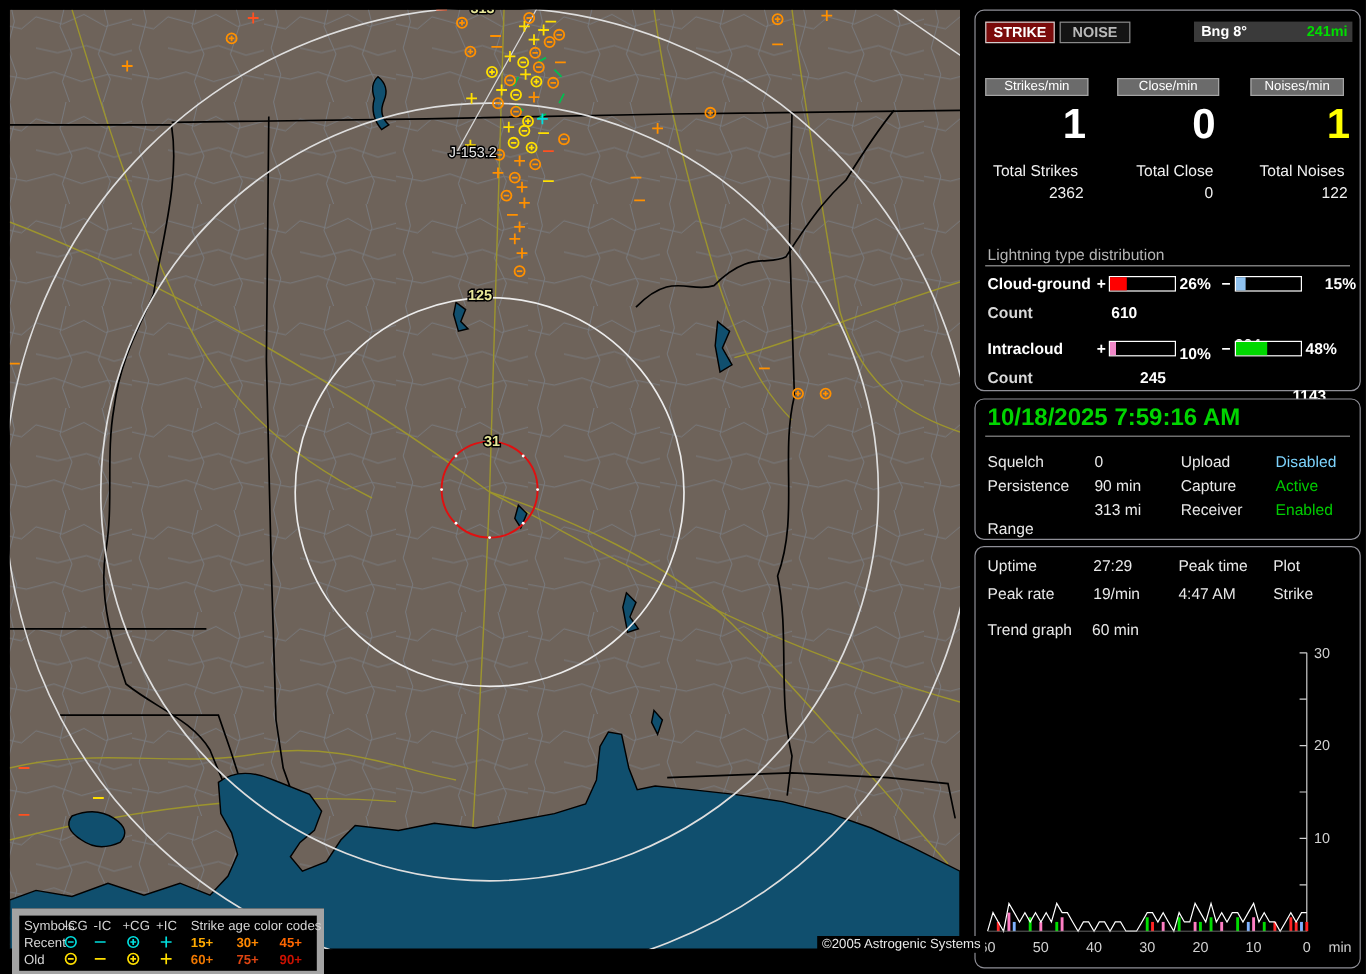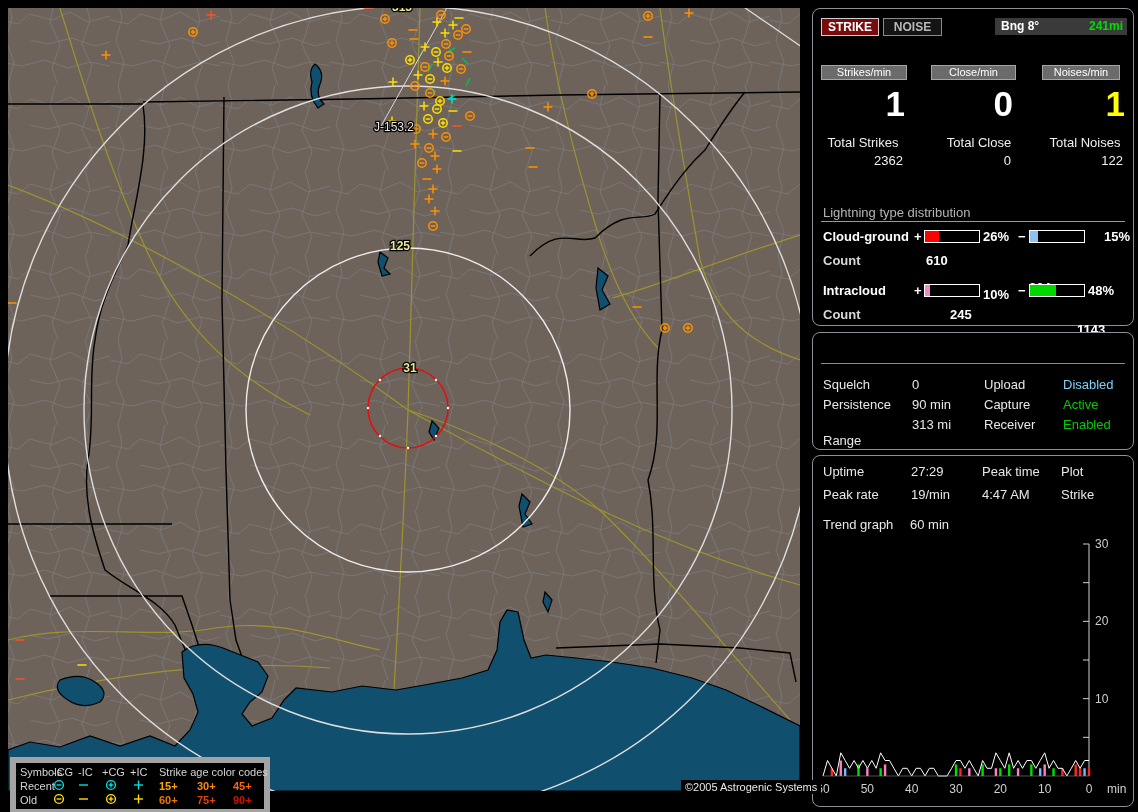--- a/index.html
+++ b/index.html
@@ -366,20 +366,21 @@
     <div class="dist-bar" style="left:216px;top:275px;">
         <div class="fill" style="width: 48%; background: rgb(0, 216, 0);"></div>
       </div>
     <div class="dist-pct" style="left:275px;top:274px;">48%</div>
     <div class="count-label" style="left:10px;top:298px;">Count</div>
     <div class="count-val" style="left:113px;top:298px;margin-left:24px;">245</div>
     <div class="count-val" style="left:216px;top:313px;margin-left:48px;">1143</div>
   </div>
 
   <div class="panel" style="left:812px;top:332px;width:320px;height:116px;">
+    <div class="datetime" style="left:10px;top:4px;">10/18/2025 7:59:16 AM</div>
     <div class="date-underline" style="left:8px;top:4px;width:304px;height:26px;"></div>
     <span class="srow" style="left:10px;top:44px;">Squelch</span>
     <span class="srow" style="left:99px;top:44px;">0</span>
     <span class="srow" style="left:171px;top:44px;">Upload</span>
     <span class="srow dim" style="left:250px;top:44px;">Disabled</span>
     <span class="srow" style="left:10px;top:64px;">Persistence</span>
     <span class="srow" style="left:99px;top:64px;">90 min</span>
     <span class="srow" style="left:171px;top:64px;">Capture</span>
     <span class="srow green" style="left:250px;top:64px;">Active</span>
     <span class="srow" style="left:10px;top:100px;">Range</span>

